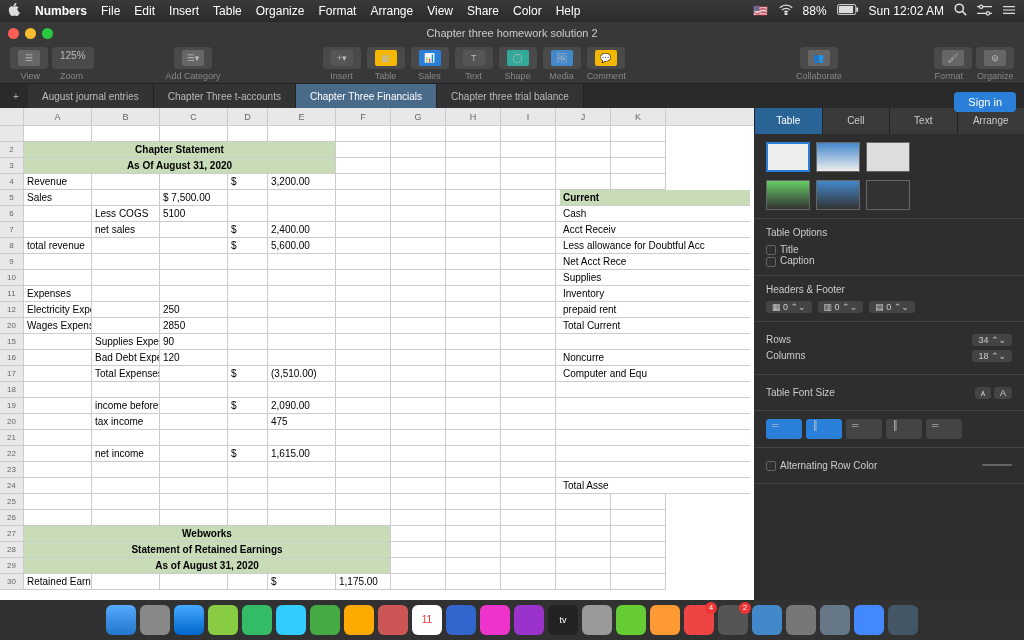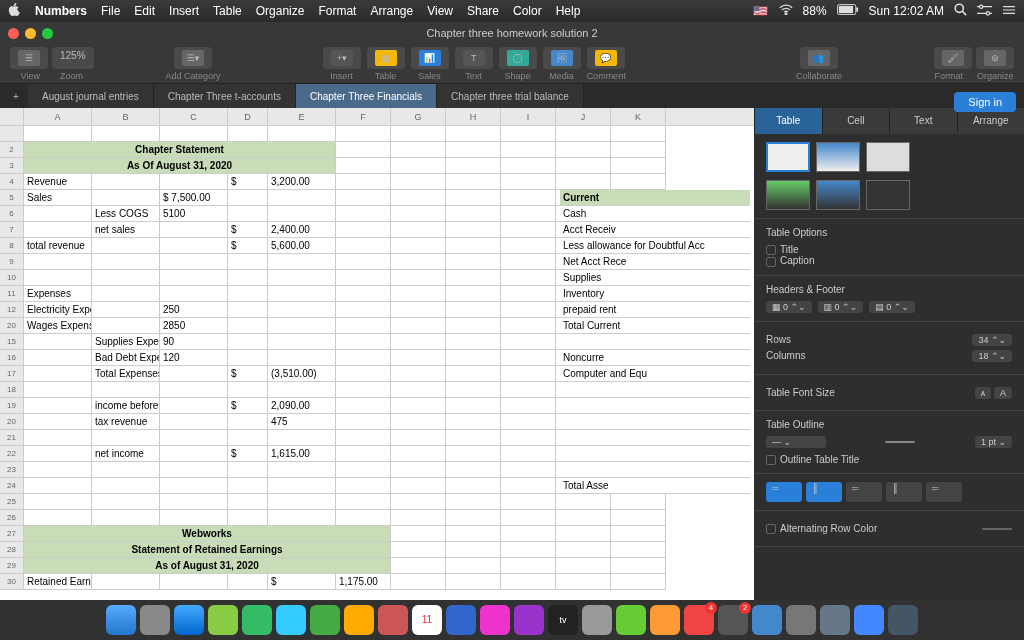--- a/index.html
+++ b/index.html
@@ -469,21 +469,21 @@
           <div class="c " style="width:55px"></div>
           <div class="c " style="width:55px"></div>
           <div class="c " style="width:55px"></div>
           <div class="c " style="width:55px"></div>
           <div class="c " style="width:55px"></div>
           <div class="c " style="width:55px"></div>
         </div>
         <div class="r">
           <div class="rn">20</div>
           <div class="c " style="width:68px"></div>
-          <div class="c " style="width:68px">tax revenue</div>
+          <div class="c " style="width:68px">tax income</div>
           <div class="c " style="width:68px"></div>
           <div class="c " style="width:40px"></div>
           <div class="c " style="width:68px">475</div>
           <div class="c " style="width:55px"></div>
           <div class="c " style="width:55px"></div>
           <div class="c " style="width:55px"></div>
           <div class="c " style="width:55px"></div>
           <div class="c " style="width:55px"></div>
           <div class="c " style="width:55px"></div>
         </div>
@@ -679,29 +679,20 @@
           <span class="stepper"><span>18</span> ⌃⌄</span>
         </div>
   </div>
   <div class="isection">
     <div class="irow">
           <span>Table Font Size</span>
           <span><span class="stepper">ᴀ</span> <span class="stepper">A</span></span>
         </div>
   </div>
   <div class="isection">
-    <div class="h">Table Outline</div>
-    <div class="irow">
-          <span class="stepper" style="width:60px">— ⌄</span>
-          <span class="stepper" style="background:#888;width:30px"></span>
-          <span class="stepper"><span>1 pt</span> ⌄</span>
-        </div>
-    <div style="margin-top:6px"><span class="chk"></span><span>Outline Table Title</span></div>
-  </div>
-  <div class="isection">
     <div style="display:flex;gap:4px">
       <div class="stepper" style="background:#2a80d8;width:36px;height:20px">═</div>
       <div class="stepper" style="background:#2a80d8;width:36px;height:20px">║</div>
       <div class="stepper" style="width:36px;height:20px">═</div>
       <div class="stepper" style="width:36px;height:20px">║</div>
       <div class="stepper" style="width:36px;height:20px">═</div>
     </div>
   </div>
   <div class="isection">
     <div class="irow">

